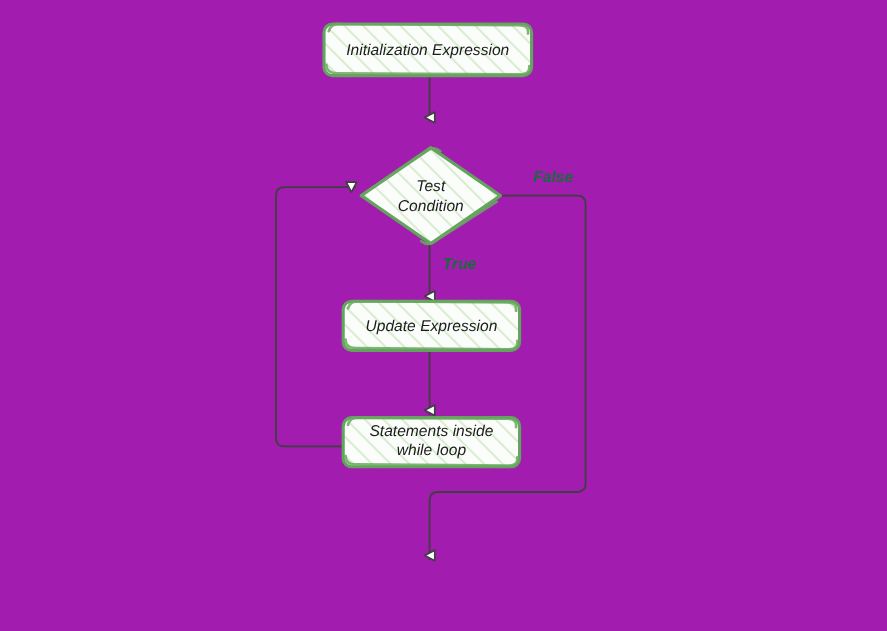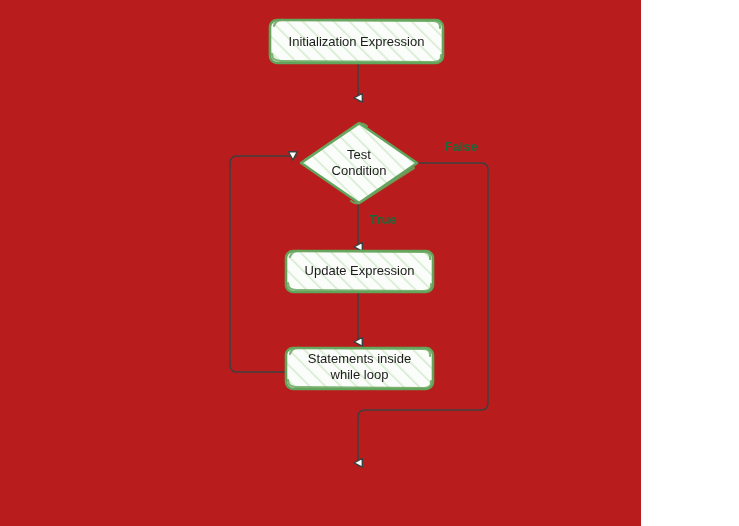--- a/index.html
+++ b/index.html
@@ -8,23 +8,24 @@
     background: #ffffff;
   }
   body {
     width: 739px;
     height: 526px;
     font-family: "Liberation Sans", sans-serif;
     overflow: hidden;
   }
   #flowchart-canvas {
     position: relative;
-    width: 641px;
+    width: 739px;
     height: 526px;
-    background: #b91c1c;
+    background: #a21caf;
+    font-style: italic;
   }
   svg.diagram {
     position: absolute;
     left: 0;
     top: 0;
     width: 739px;
     height: 526px;
   }
   .node-label {
     font-family: "Liberation Sans", sans-serif;

